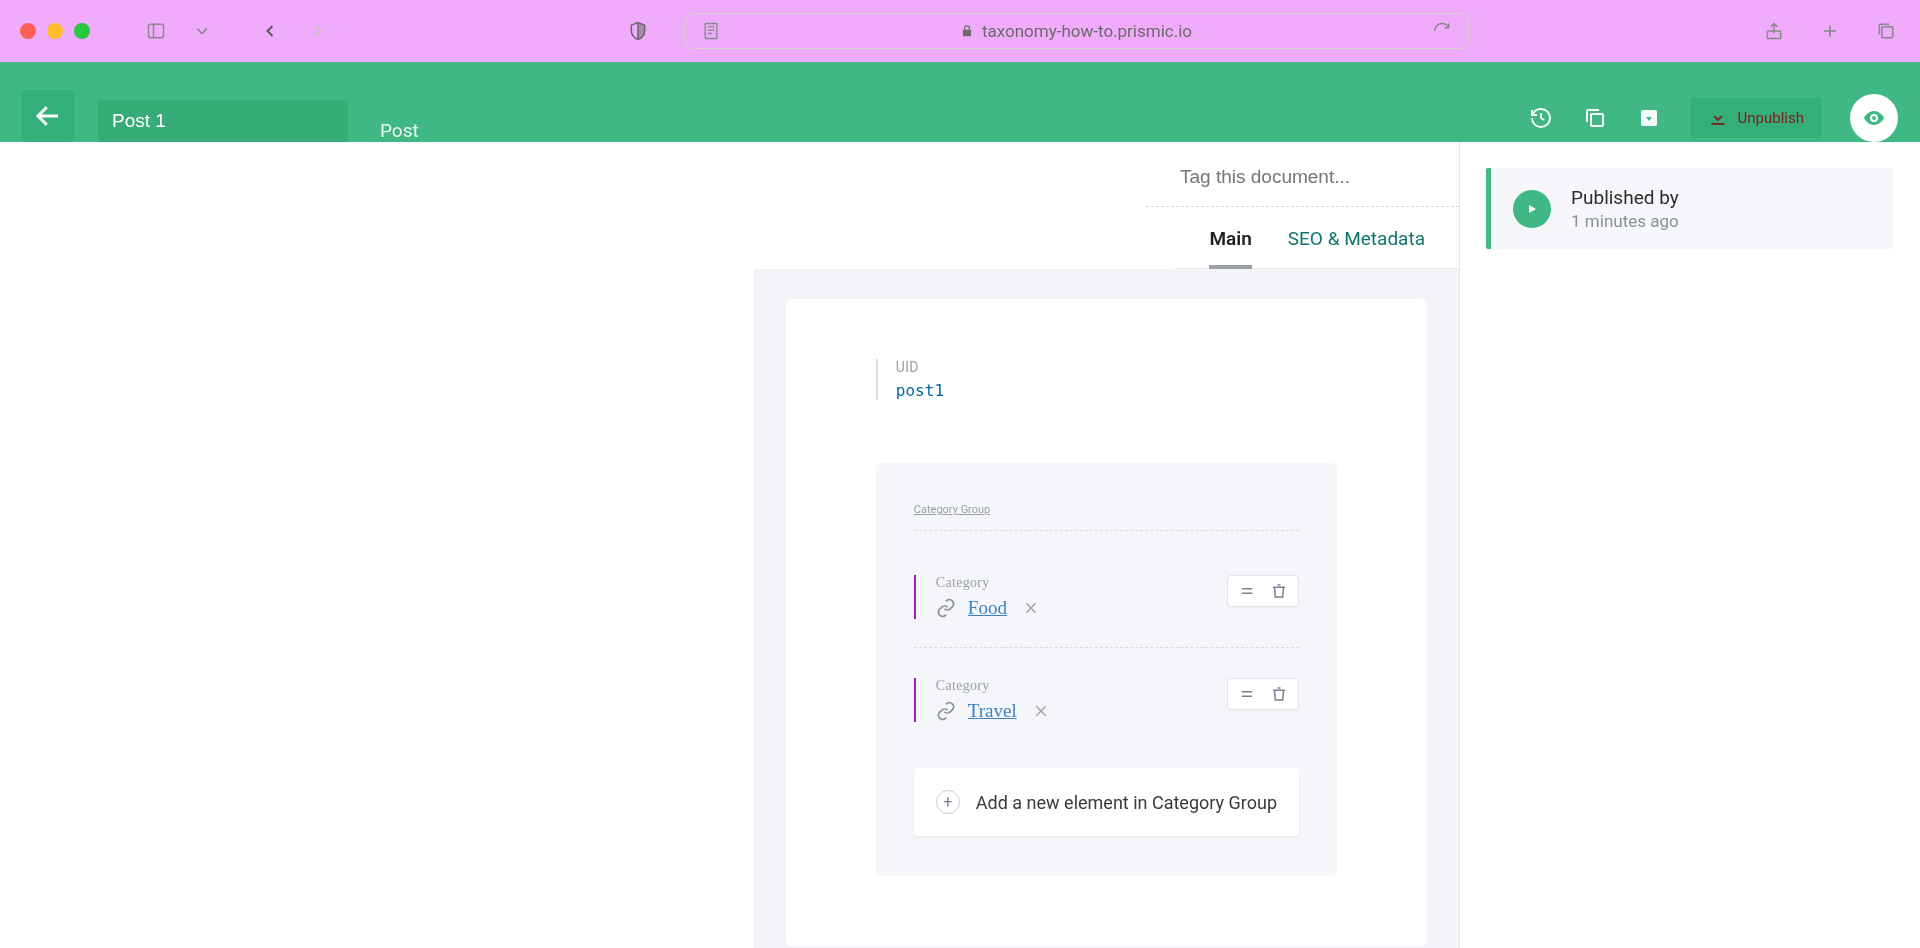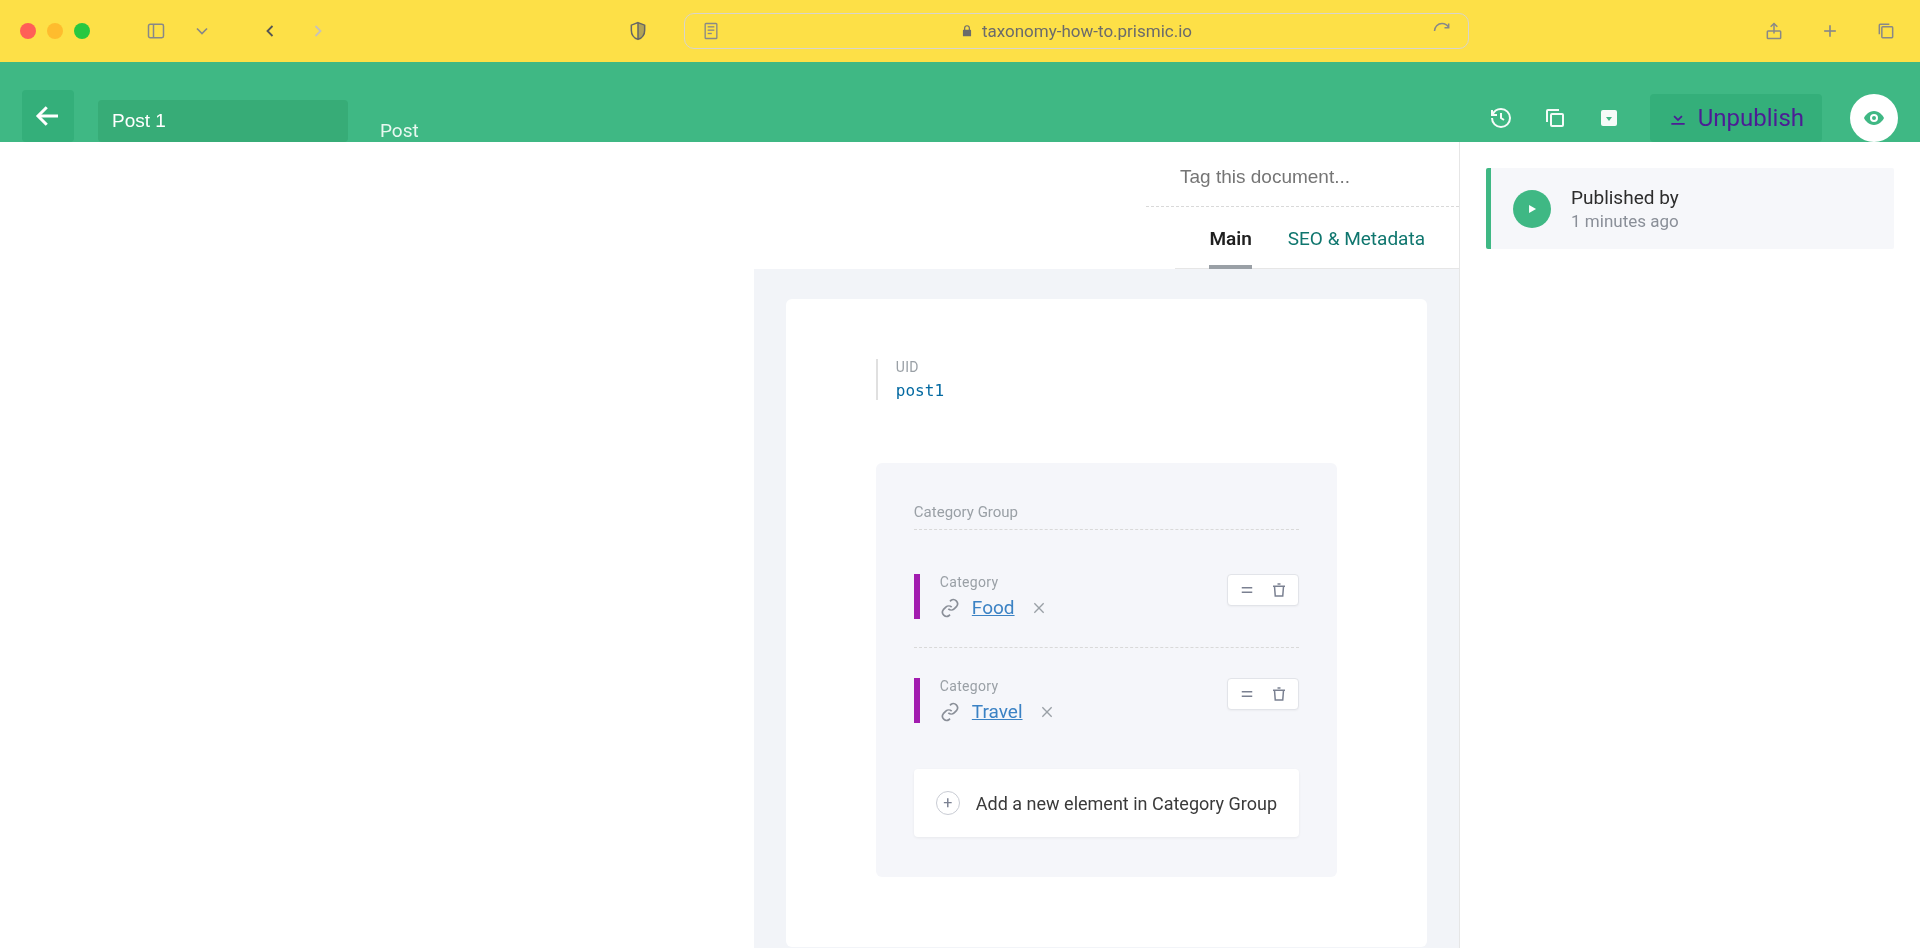--- a/index.html
+++ b/index.html
@@ -7,21 +7,21 @@
     font-family: -apple-system, BlinkMacSystemFont, "Segoe UI", Roboto, sans-serif;
     background: #f5f1eb;
     width: 1920px;
     height: 948px;
     overflow: hidden;
   }
 
   
   .browser-chrome {
     height: 62px;
-    background: #fde047;
+    background: #f0abfc;
     display: flex;
     align-items: center;
     padding: 0 20px;
     gap: 12px;
   }
   .traffic-lights { display: flex; gap: 11px; }
   .traffic-light { width: 16px; height: 16px; border-radius: 50%; }
   .tl-red { background: #ff5f57; }
   .tl-yellow { background: #febc2e; }
   .tl-green { background: #28c840; }
@@ -79,22 +79,22 @@
   .title-input::placeholder { color: #d4f1e3; }
   .type-label { margin-left: 32px; font-size: 19px; color: #e8f8f0; }
   .header-right { margin-left: auto; display: flex; align-items: center; gap: 28px; }
   .header-icon-btn { width: 26px; height: 26px; display: flex; align-items: center; justify-content: center; color: #fff; opacity: 0.95; }
   .header-icon-btn svg { width: 24px; height: 24px; }
   .unpublish-btn {
     display: flex; align-items: center; gap: 10px;
     background: #34af7a;
     padding: 10px 18px;
     border-radius: 4px;
-    color: #4c1d95;
-    font-size: 24px;
+    color: #7f1d1d;
+    font-size: 15px;
   }
   .avatar-circle {
     width: 48px; height: 48px; border-radius: 50%;
     background: #fff; display: flex; align-items: center; justify-content: center;
     color: #3fb884;
   }
   .avatar-circle svg { width: 24px; height: 24px; }
 
   
   .main-area {
@@ -146,30 +146,30 @@
   .uid-block { border-left: 2px solid #e0e0e0; padding-left: 18px; margin-bottom: 63px; }
   .field-label { font-size: 14px; color: #9aa0a6; letter-spacing: 0.3px; margin-bottom: 6px; }
   .uid-value {
     font-family: ui-monospace, SFMono-Regular, Menlo, monospace;
     font-size: 16px; color: #0369a1;
   }
 
   .group-panel {
     background: #f5f6fa; border-radius: 6px; padding: 40px 38px;
   }
-  .group-label { font-size: 15px; color: #9aa0a6; margin-bottom: 8px; }
+  .group-label { font-size: 11px; color: #9aa0a6; margin-bottom: 14px; text-decoration: underline; }
   .group-divider { border-top: 1px dashed #d9d9d9; margin-bottom: 26px; }
 
   .group-item {
     display: flex; align-items: flex-start; justify-content: space-between;
     padding: 18px 0;
   }
   .group-item + .group-item { border-top: 1px dashed #d9d9d9; margin-top: 10px; padding-top: 30px; }
 
-  .item-left { border-left: 6px solid #a21caf; padding-left: 20px; }
+  .item-left { border-left: 2px solid #a21caf; padding-left: 20px; font-family: Liberation Serif, serif; }
   .link-row { display: flex; align-items: center; gap: 12px; margin-top: 6px; }
   .link-icon { color: #8a8f98; width: 20px; height: 20px; }
   .link-value { color: #3b82c4; text-decoration: underline; font-size: 19px; }
   .remove-x { color: #9aa0a6; width: 16px; height: 16px; margin-left: 4px; }
 
   .item-controls {
     display: flex; align-items: center;
     background: #fff; border: 1px solid #e2e4e9; border-radius: 4px;
     padding: 6px 10px; gap: 14px; box-shadow: 0 1px 2px rgba(0,0,0,0.04);
   }

